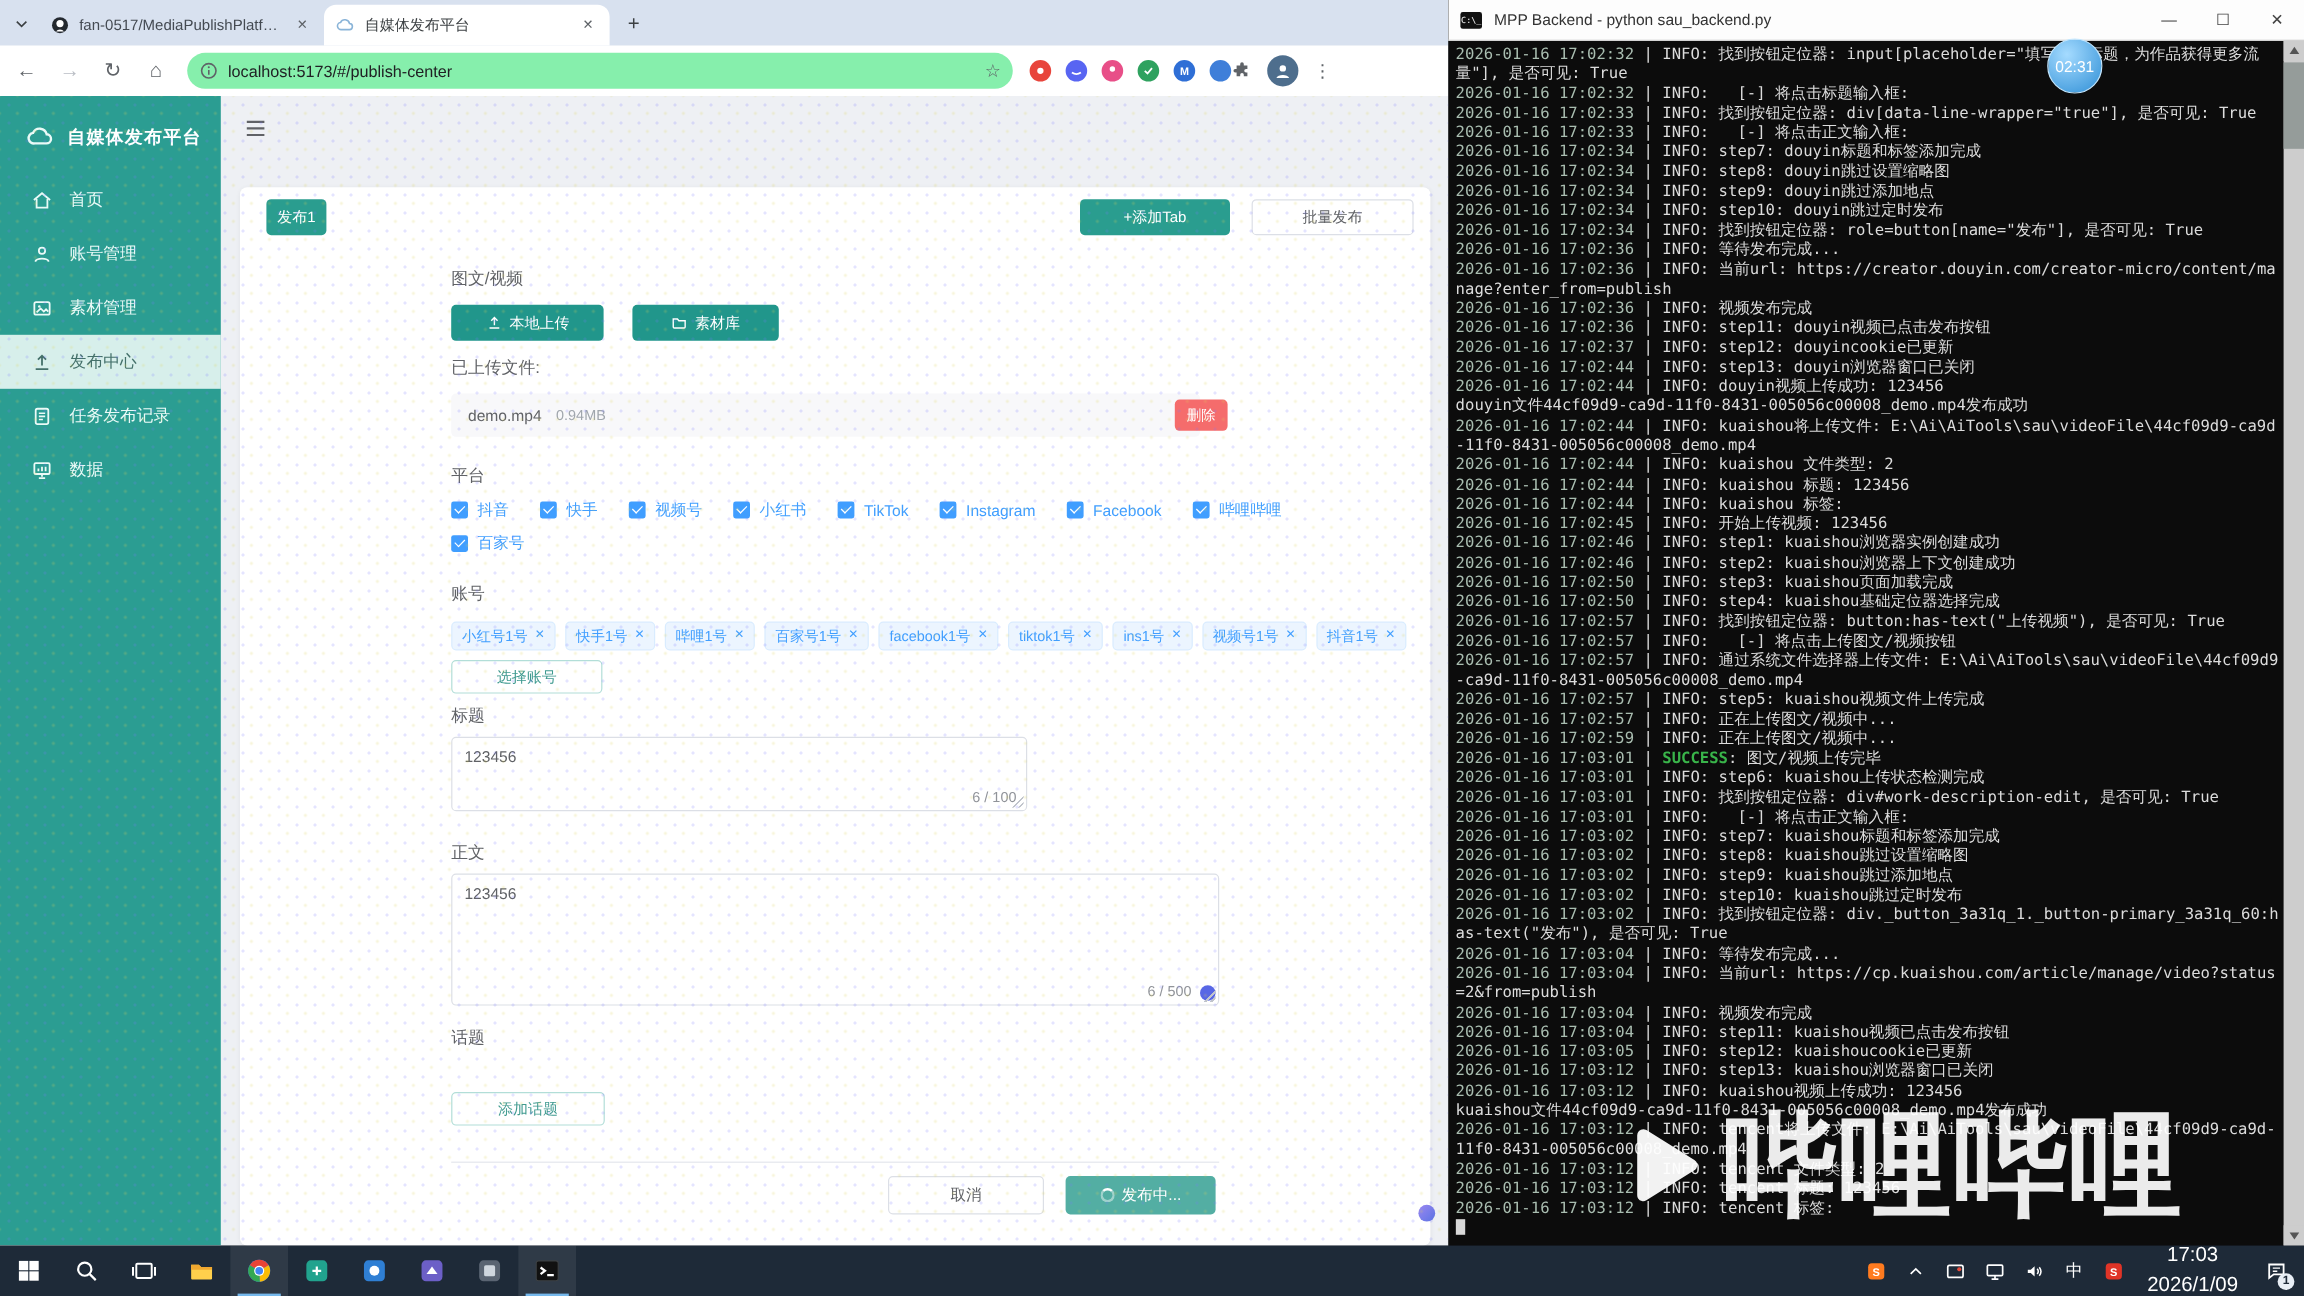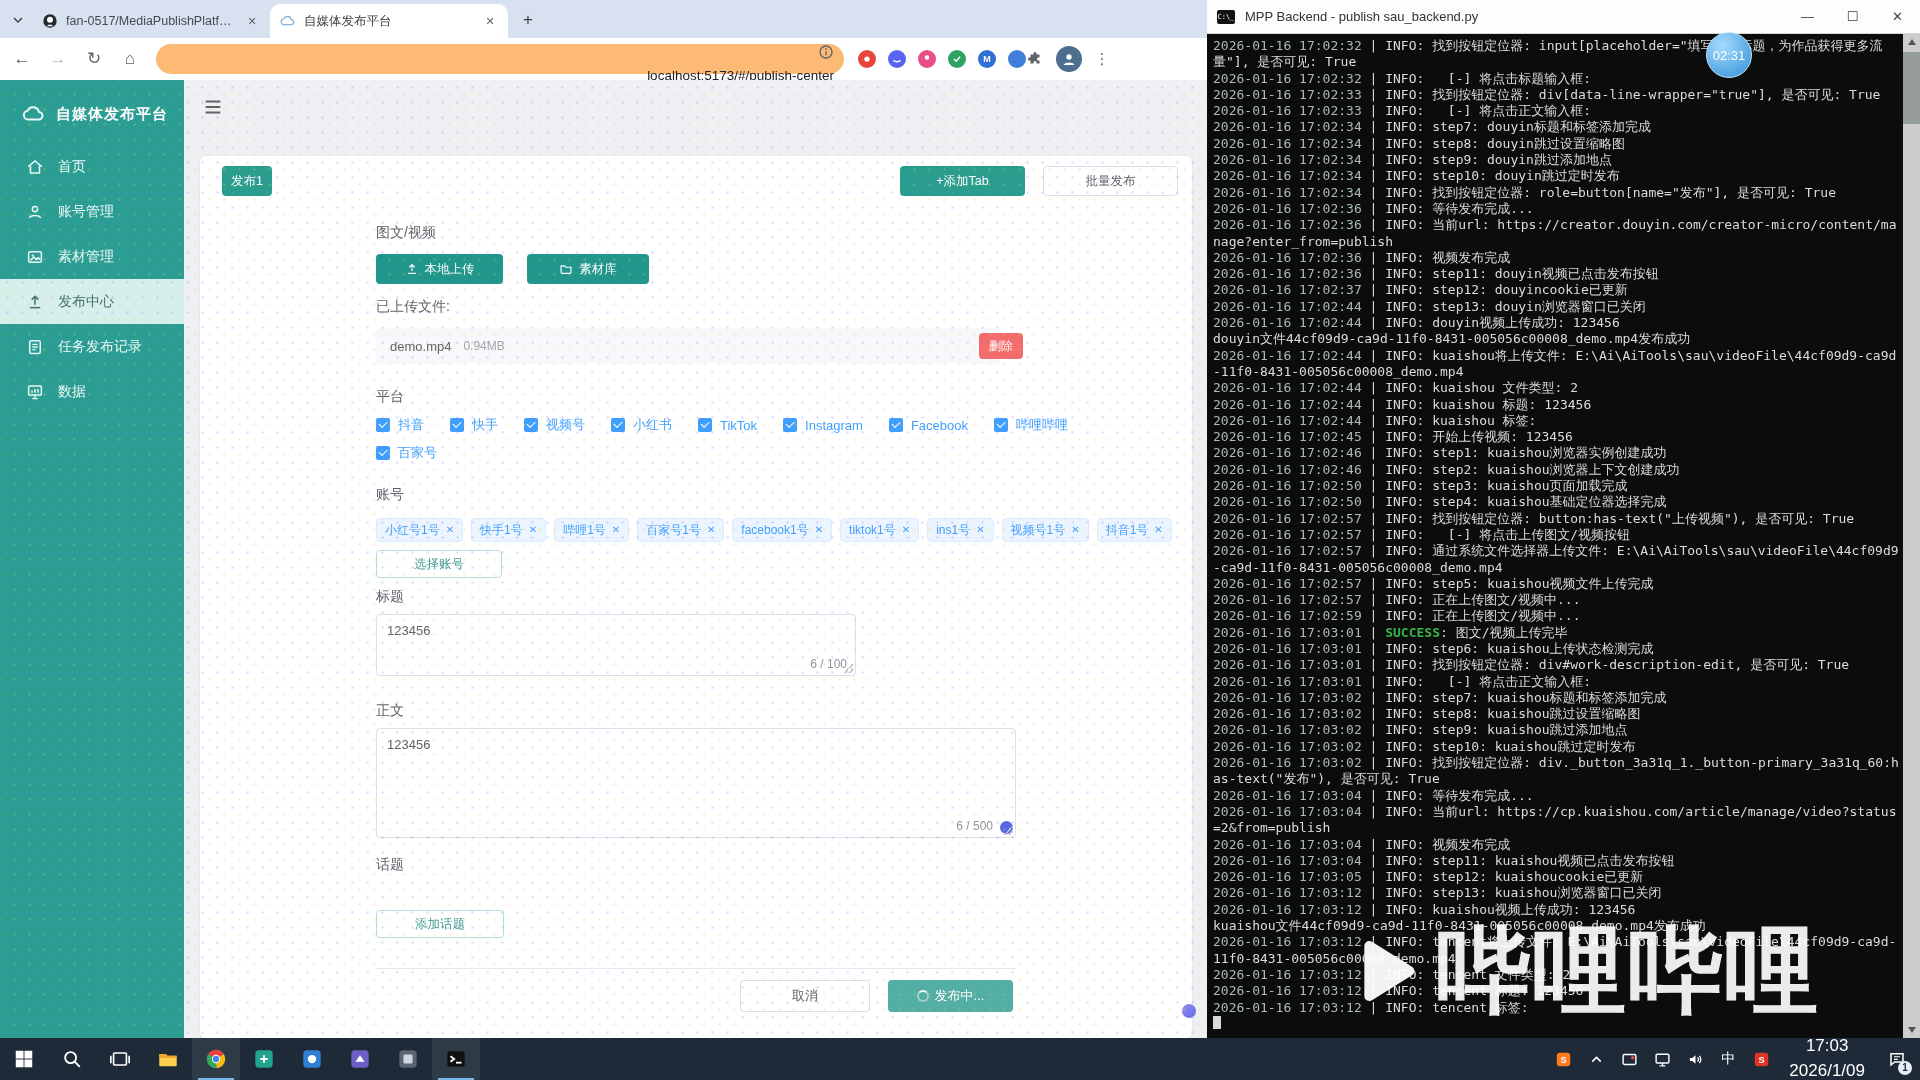--- a/index.html
+++ b/index.html
@@ -15,21 +15,21 @@
   .tab { position:relative; display:flex; align-items:center; gap:8px; width:238px; height:34px; padding:0 10px; border-radius:10px 10px 0 0; color:#3c4043; font-size:12.5px; }
   .tab.active { background:#ffffff; }
   .tab:not(.active) .tab-title { color:#444a52; }
   .tab-fav { width:16px; height:16px; flex:0 0 16px; color:#7fa8d9; }
   .tab-title { flex:1; white-space:nowrap; overflow:hidden; text-overflow:ellipsis; }
   .tab-close { width:16px; height:16px; font-size:11px; line-height:16px; text-align:center; color:#5f6368; border-radius:50%; }
   .newtab-btn { width:24px; height:24px; margin:0 0 6px 8px; font-size:17px; color:#3c4043; text-align:center; line-height:23px; border-radius:50%; }
   .toolbar { position:absolute; left:0; top:38px; width:100%; height:42px; background:#ffffff; display:flex; align-items:center; box-shadow:0 1px 0 rgba(0,0,0,.06); }
   .nav-ic { width:28px; height:28px; margin-left:8px; font-size:17px; color:#5f6368; text-align:center; line-height:27px; border-radius:50%; }
   .nav-ic.disabled { color:#b9bdc4; }
-  .omnibox { position:relative; display:flex; align-items:flex-end; gap:8px; height:30px; width:688px; margin-left:12px; background:#fdba74; border-radius:15px; padding:0 10px;flex-direction:column; }
+  .omnibox { position:relative; display:flex; align-items:center; gap:8px; height:30px; width:688px; margin-left:12px; background:#86efac; border-radius:15px; padding:0 10px; }
   .omni-info { width:16px; height:16px; }
   .omni-url { font-size:13.5px; color:#202124; }
   .omni-star { margin-left:auto; font-size:15px; color:#5f6368; }
   .ext-area { display:flex; align-items:center; gap:12px; margin-left:14px; }
   .ext-dot { position:relative; width:18px; height:18px; border-radius:50%; display:flex; align-items:center; justify-content:center; color:#fff; font-size:10px; font-weight:bold; }
   .puzzle { width:18px; height:18px; }
   .avatar { width:26px; height:26px; border-radius:50%; background:#4e6e8d; margin-left:12px; display:flex; align-items:center; justify-content:center; }
   .avatar svg { width:16px; height:16px; }
   .kebab { margin-left:10px; font-size:15px; color:#5f6368; width:20px; text-align:center; }
 
@@ -483,21 +483,21 @@
         </span>
         <span class="widget-dot"></span>
       </div>
       <div class="dots"></div>
     </div>
   </div>
 
   <div class="term">
     <div class="term-titlebar">
       <span class="cmd-ic">C:\_</span>
-      <span class="term-title">MPP Backend - publish  sau_backend.py</span>
+      <span class="term-title">MPP Backend - python  sau_backend.py</span>
       <span class="win-controls">
         <span class="win-btn">—</span>
         <span class="win-btn">☐</span>
         <span class="win-btn">✕</span>
       </span>
     </div>
     <div class="term-log"><div class="tl"><span class="tt">2026-01-16 17:02:32</span> | <span class="tlv">INFO</span>: 找到按钮定位器: input[placeholder="填写作品标题，为作品获得更多流量"], 是否可见: True</div><div class="tl"><span class="tt">2026-01-16 17:02:32</span> | <span class="tlv">INFO</span>:   [-] 将点击标题输入框:</div><div class="tl"><span class="tt">2026-01-16 17:02:33</span> | <span class="tlv">INFO</span>: 找到按钮定位器: div[data-line-wrapper="true"], 是否可见: True</div><div class="tl"><span class="tt">2026-01-16 17:02:33</span> | <span class="tlv">INFO</span>:   [-] 将点击正文输入框:</div><div class="tl"><span class="tt">2026-01-16 17:02:34</span> | <span class="tlv">INFO</span>: step7: douyin标题和标签添加完成</div><div class="tl"><span class="tt">2026-01-16 17:02:34</span> | <span class="tlv">INFO</span>: step8: douyin跳过设置缩略图</div><div class="tl"><span class="tt">2026-01-16 17:02:34</span> | <span class="tlv">INFO</span>: step9: douyin跳过添加地点</div><div class="tl"><span class="tt">2026-01-16 17:02:34</span> | <span class="tlv">INFO</span>: step10: douyin跳过定时发布</div><div class="tl"><span class="tt">2026-01-16 17:02:34</span> | <span class="tlv">INFO</span>: 找到按钮定位器: role=button[name="发布"], 是否可见: True</div><div class="tl"><span class="tt">2026-01-16 17:02:36</span> | <span class="tlv">INFO</span>: 等待发布完成...</div><div class="tl"><span class="tt">2026-01-16 17:02:36</span> | <span class="tlv">INFO</span>: 当前url: https://creator.douyin.com/creator-micro/content/manage?enter_from=publish</div><div class="tl"><span class="tt">2026-01-16 17:02:36</span> | <span class="tlv">INFO</span>: 视频发布完成</div><div class="tl"><span class="tt">2026-01-16 17:02:36</span> | <span class="tlv">INFO</span>: step11: douyin视频已点击发布按钮</div><div class="tl"><span class="tt">2026-01-16 17:02:37</span> | <span class="tlv">INFO</span>: step12: douyincookie已更新</div><div class="tl"><span class="tt">2026-01-16 17:02:44</span> | <span class="tlv">INFO</span>: step13: douyin浏览器窗口已关闭</div><div class="tl"><span class="tt">2026-01-16 17:02:44</span> | <span class="tlv">INFO</span>: douyin视频上传成功: 123456</div><div class="tl">douyin文件44cf09d9-ca9d-11f0-8431-005056c00008_demo.mp4发布成功</div><div class="tl"><span class="tt">2026-01-16 17:02:44</span> | <span class="tlv">INFO</span>: kuaishou将上传文件: E:\Ai\AiTools\sau\videoFile\44cf09d9-ca9d-11f0-8431-005056c00008_demo.mp4</div><div class="tl"><span class="tt">2026-01-16 17:02:44</span> | <span class="tlv">INFO</span>: kuaishou 文件类型: 2</div><div class="tl"><span class="tt">2026-01-16 17:02:44</span> | <span class="tlv">INFO</span>: kuaishou 标题: 123456</div><div class="tl"><span class="tt">2026-01-16 17:02:44</span> | <span class="tlv">INFO</span>: kuaishou 标签:</div><div class="tl"><span class="tt">2026-01-16 17:02:45</span> | <span class="tlv">INFO</span>: 开始上传视频: 123456</div><div class="tl"><span class="tt">2026-01-16 17:02:46</span> | <span class="tlv">INFO</span>: step1: kuaishou浏览器实例创建成功</div><div class="tl"><span class="tt">2026-01-16 17:02:46</span> | <span class="tlv">INFO</span>: step2: kuaishou浏览器上下文创建成功</div><div class="tl"><span class="tt">2026-01-16 17:02:50</span> | <span class="tlv">INFO</span>: step3: kuaishou页面加载完成</div><div class="tl"><span class="tt">2026-01-16 17:02:50</span> | <span class="tlv">INFO</span>: step4: kuaishou基础定位器选择完成</div><div class="tl"><span class="tt">2026-01-16 17:02:57</span> | <span class="tlv">INFO</span>: 找到按钮定位器: button:has-text("上传视频"), 是否可见: True</div><div class="tl"><span class="tt">2026-01-16 17:02:57</span> | <span class="tlv">INFO</span>:   [-] 将点击上传图文/视频按钮</div><div class="tl"><span class="tt">2026-01-16 17:02:57</span> | <span class="tlv">INFO</span>: 通过系统文件选择器上传文件: E:\Ai\AiTools\sau\videoFile\44cf09d9-ca9d-11f0-8431-005056c00008_demo.mp4</div><div class="tl"><span class="tt">2026-01-16 17:02:57</span> | <span class="tlv">INFO</span>: step5: kuaishou视频文件上传完成</div><div class="tl"><span class="tt">2026-01-16 17:02:57</span> | <span class="tlv">INFO</span>: 正在上传图文/视频中...</div><div class="tl"><span class="tt">2026-01-16 17:02:59</span> | <span class="tlv">INFO</span>: 正在上传图文/视频中...</div><div class="tl"><span class="tt">2026-01-16 17:03:01</span> | <span class="tlv succ">SUCCESS</span>: 图文/视频上传完毕</div><div class="tl"><span class="tt">2026-01-16 17:03:01</span> | <span class="tlv">INFO</span>: step6: kuaishou上传状态检测完成</div><div class="tl"><span class="tt">2026-01-16 17:03:01</span> | <span class="tlv">INFO</span>: 找到按钮定位器: div#work-description-edit, 是否可见: True</div><div class="tl"><span class="tt">2026-01-16 17:03:01</span> | <span class="tlv">INFO</span>:   [-] 将点击正文输入框:</div><div class="tl"><span class="tt">2026-01-16 17:03:02</span> | <span class="tlv">INFO</span>: step7: kuaishou标题和标签添加完成</div><div class="tl"><span class="tt">2026-01-16 17:03:02</span> | <span class="tlv">INFO</span>: step8: kuaishou跳过设置缩略图</div><div class="tl"><span class="tt">2026-01-16 17:03:02</span> | <span class="tlv">INFO</span>: step9: kuaishou跳过添加地点</div><div class="tl"><span class="tt">2026-01-16 17:03:02</span> | <span class="tlv">INFO</span>: step10: kuaishou跳过定时发布</div><div class="tl"><span class="tt">2026-01-16 17:03:02</span> | <span class="tlv">INFO</span>: 找到按钮定位器: div._button_3a31q_1._button-primary_3a31q_60:has-text("发布"), 是否可见: True</div><div class="tl"><span class="tt">2026-01-16 17:03:04</span> | <span class="tlv">INFO</span>: 等待发布完成...</div><div class="tl"><span class="tt">2026-01-16 17:03:04</span> | <span class="tlv">INFO</span>: 当前url: https://cp.kuaishou.com/article/manage/video?status=2&amp;from=publish</div><div class="tl"><span class="tt">2026-01-16 17:03:04</span> | <span class="tlv">INFO</span>: 视频发布完成</div><div class="tl"><span class="tt">2026-01-16 17:03:04</span> | <span class="tlv">INFO</span>: step11: kuaishou视频已点击发布按钮</div><div class="tl"><span class="tt">2026-01-16 17:03:05</span> | <span class="tlv">INFO</span>: step12: kuaishoucookie已更新</div><div class="tl"><span class="tt">2026-01-16 17:03:12</span> | <span class="tlv">INFO</span>: step13: kuaishou浏览器窗口已关闭</div><div class="tl"><span class="tt">2026-01-16 17:03:12</span> | <span class="tlv">INFO</span>: kuaishou视频上传成功: 123456</div><div class="tl">kuaishou文件44cf09d9-ca9d-11f0-8431-005056c00008_demo.mp4发布成功</div><div class="tl"><span class="tt">2026-01-16 17:03:12</span> | <span class="tlv">INFO</span>: tencent将上传文件: E:\Ai\AiTools\sau\videoFile\44cf09d9-ca9d-11f0-8431-005056c00008_demo.mp4</div><div class="tl"><span class="tt">2026-01-16 17:03:12</span> | <span class="tlv">INFO</span>: tencent 文件类型: 2</div><div class="tl"><span class="tt">2026-01-16 17:03:12</span> | <span class="tlv">INFO</span>: tencent 标题: 123456</div><div class="tl"><span class="tt">2026-01-16 17:03:12</span> | <span class="tlv">INFO</span>: tencent 标签:</div><span class="blk-cursor"></span></div>
     <div class="scrollbar">
       <span class="sb-arrow up"></span>
       <span class="sb-thumb"></span>

